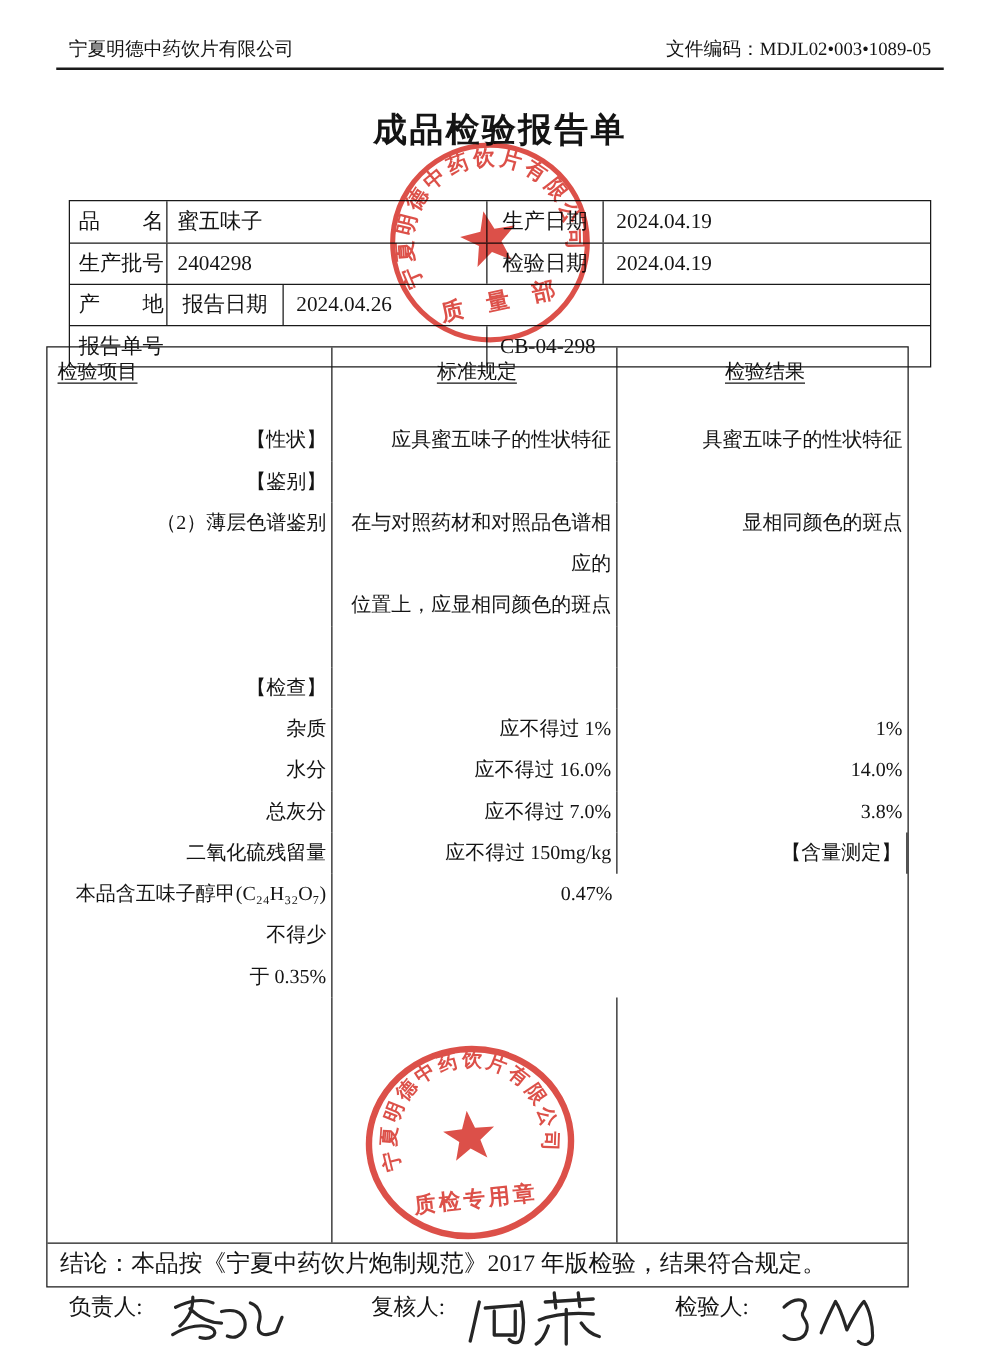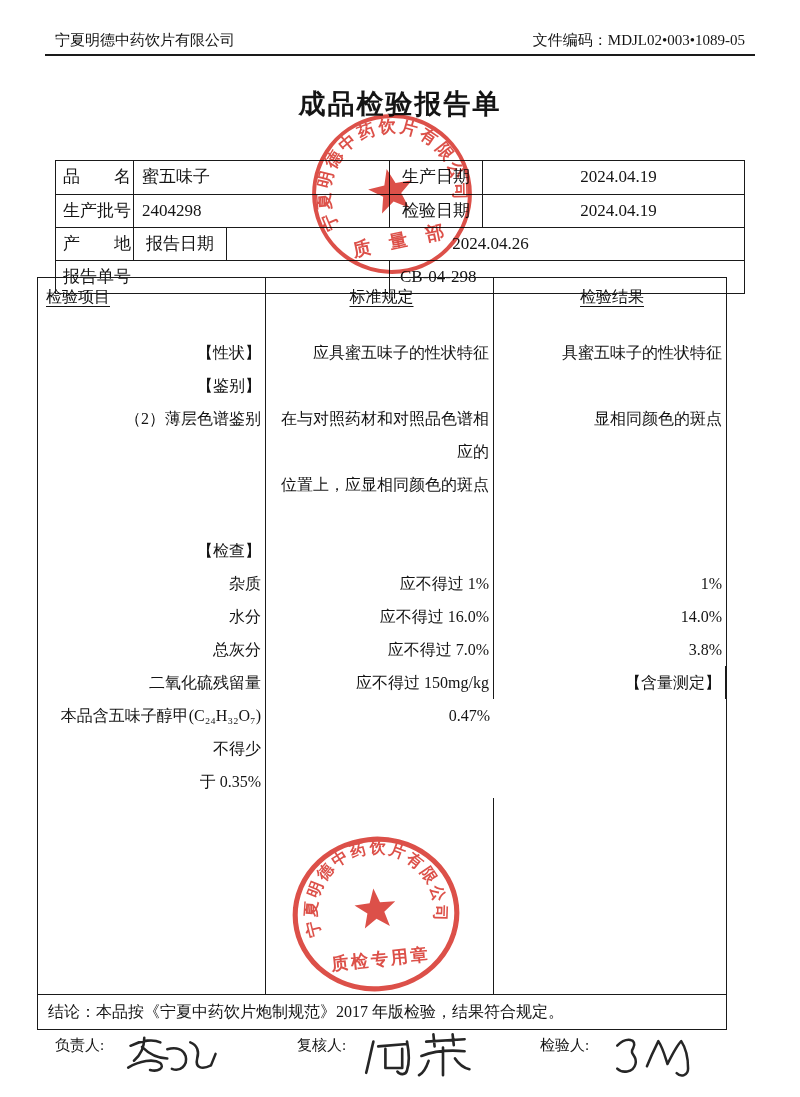--- a/index.html
+++ b/index.html
@@ -17,42 +17,42 @@
     font-size:27px;font-weight:bold;letter-spacing:2px;}
   
   .info-table{position:absolute;top:144px;left:55px;width:690px;box-sizing:border-box;
     border:1px solid #1a1a1a;font-size:17px;margin-top:16px;}
   .info-row{display:flex;height:33px;line-height:32px;box-sizing:border-box;}
   .info-row + .info-row{border-top:1px solid #1a1a1a;}
   .ic{box-sizing:border-box;overflow:hidden;white-space:nowrap;}
   .w1{width:78px;padding-left:7px;border-right:1px solid #1a1a1a;}
   .w2{width:256px;padding-left:8px;border-right:1px solid #1a1a1a;}
   .w3{width:93px;text-align:center;border-right:1px solid #1a1a1a;}
-  .w4{flex:1;padding-left:10px;text-align:center;}
+  .w4{flex:1;padding-left:10px;}
   .wL{width:334px;padding-left:7px;border-right:1px solid #1a1a1a;}
   .wR{flex:1;padding-left:10px;}
   
   .report-table{position:absolute;top:277px;left:37px;width:690px;height:753px;
     box-sizing:border-box;border:1px solid #1a1a1a;display:flex;flex-direction:column;
     font-size:16px;}
   .tgrid{display:grid;grid-template-columns:228px 228px 1fr;}
   .cell{box-sizing:border-box;padding-left:8px;padding-right:4px;}
   .cbr{border-right:1px solid #1a1a1a;}
   .thead{height:58px;flex:0 0 auto;}
   .thead .cell{padding-top:9px;}
   .th-c{text-align:center;}
   .hdr-underline{text-decoration:underline;text-underline-offset:4px;}
   .tbody .cell{min-height:33px;line-height:33px;text-align:right;}
   .tbody .c2{white-space:pre-wrap;}
   .tfill{flex:1 1 auto;}
   .tfill .cell{height:100%;}
   .conclusion{flex:0 0 auto;border-top:1px solid #1a1a1a;height:35px;line-height:34px;
-    padding-left:10px;font-size:16px;box-sizing:border-box;}
+    padding-left:10px;font-size:19px;box-sizing:border-box;}
   
-  .signatures{position:absolute;top:1034px;left:55px;width:690px;display:flex;font-size:15px;}
+  .signatures{position:absolute;top:1034px;left:55px;width:690px;display:flex;font-size:18px;}
   .sig-group{display:flex;align-items:flex-start;}
   .sg1{width:242px;}
   .sg2{width:243px;}
   .sg3{flex:1;}
   .sig-label{white-space:nowrap;line-height:22px;}
   .sig-svg{margin-left:10px;margin-top:-2px;}
   .sig-svg path{fill:none;stroke:#262626;stroke-width:2.2;stroke-linecap:round;stroke-linejoin:round;}
   
   .stamp{position:absolute;mix-blend-mode:multiply;opacity:0.88;pointer-events:none;color:#d8382f;}
   #stamp-top{left:308px;top:110px;transform:rotate(-12deg);}

